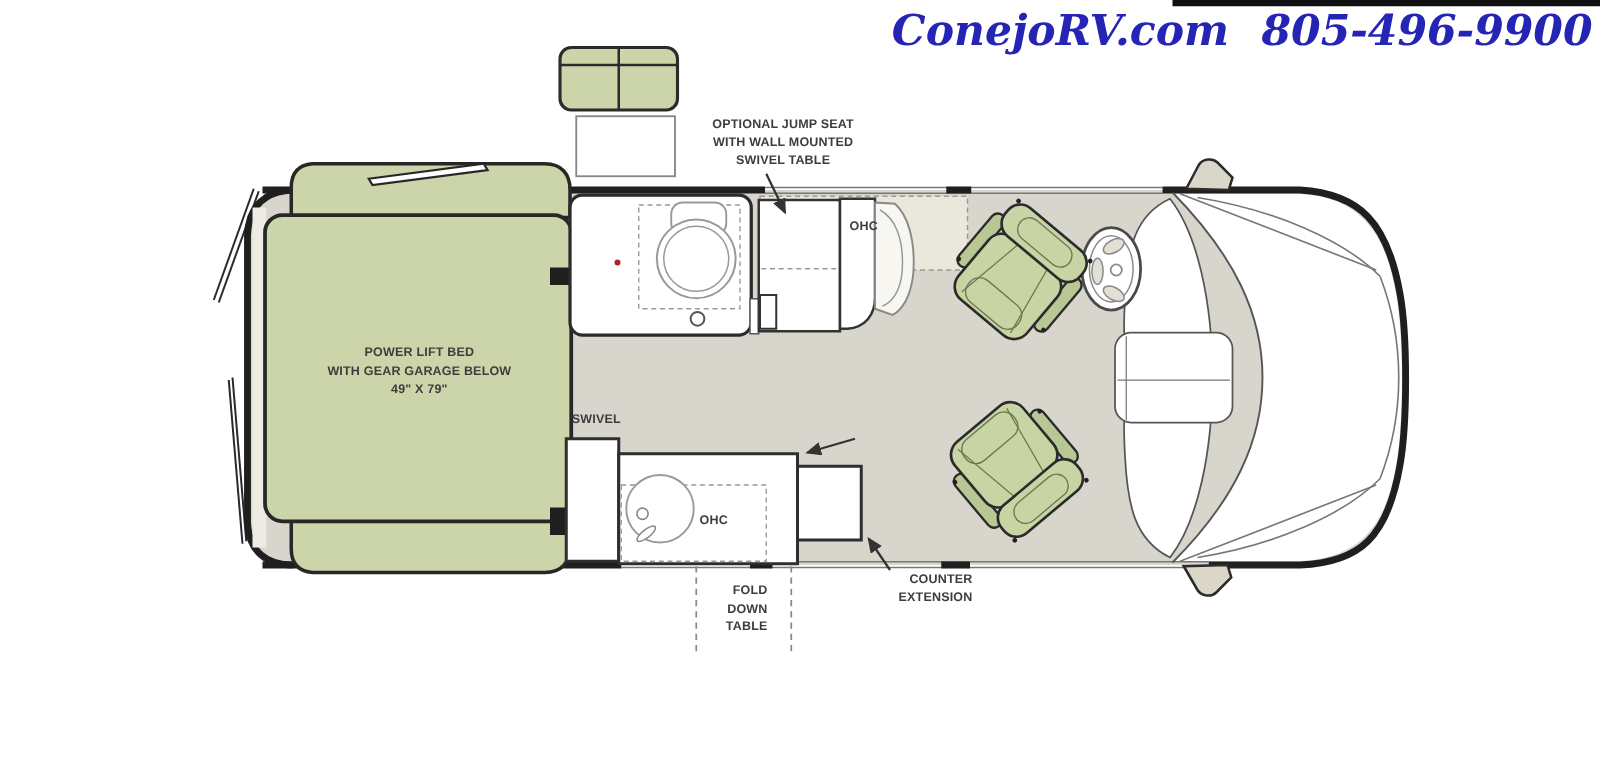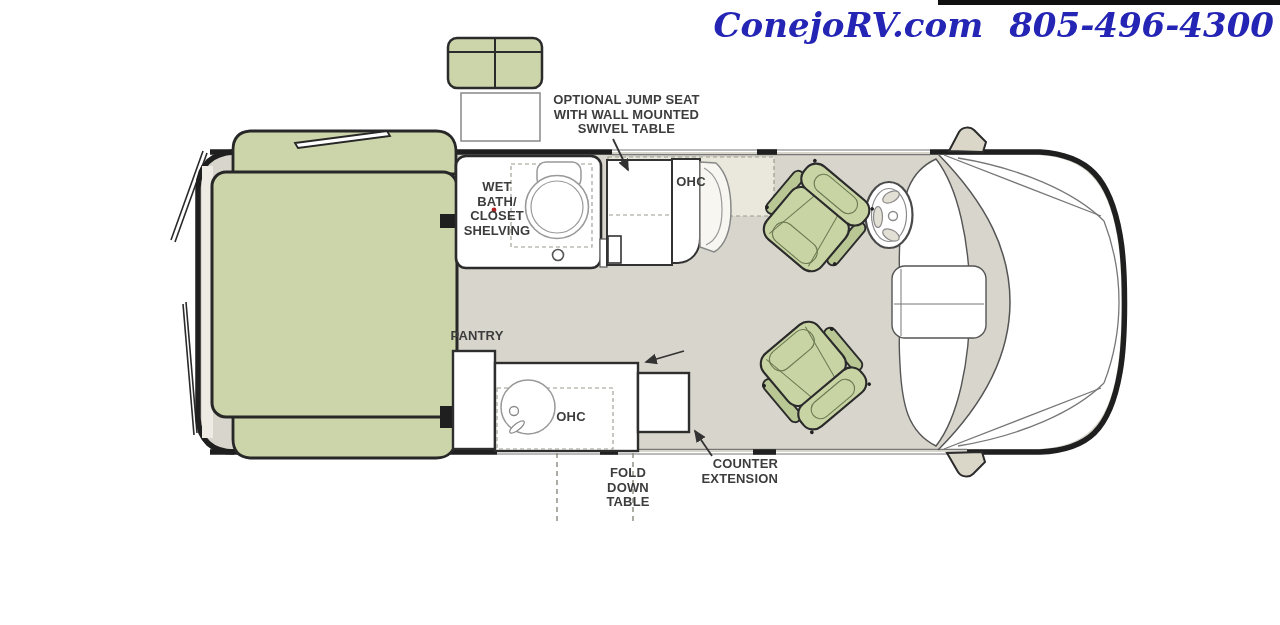--- a/index.html
+++ b/index.html
@@ -1,33 +1,33 @@
 <!DOCTYPE html>
 <html><head>
 <meta charset="utf-8">
 <style>
   html,body{margin:0;padding:0;background:#fff;}
   #canvas{position:relative;width:1280px;height:625px;background:#fff;overflow:hidden;
           font-family:"Liberation Sans", sans-serif;}
   #plan-svg{position:absolute;left:0;top:0;}
-  .lbl{position:absolute;font-size:13px;line-height:14.5px;font-weight:700;color:#3d3d3d;
+  .lbl{position:absolute;font-size:10px;line-height:14.5px;font-weight:700;color:#3d3d3d;
        letter-spacing:.15px;text-align:center;white-space:pre-line;}
   #topbar{position:absolute;left:938px;top:0;width:342px;height:5px;background:#101010;}
   #title{position:absolute;top:5px;right:6px;white-space:nowrap;
          font-family:"DejaVu Serif", serif;font-style:italic;font-weight:700;
          font-size:34px;color:#2525b5;}
   #title .gap{display:inline-block;width:26px;}
 </style>
 </head>
 <body>
 
 <div id="canvas">
 
   <div id="topbar"></div>
-  <div id="title"><span>ConejoRV.com</span><span class="gap"></span><span>805-496-4300</span></div>
+  <div id="title"><span>ConejoRV.com</span><span class="gap"></span><span>805-496-9900</span></div>
 
   <svg id="plan-svg" width="1280" height="625" viewBox="0 0 1280 625">
     <defs>
       <marker id="ah" markerWidth="8" markerHeight="8" refX="6" refY="3" orient="auto">
         <path d="M0,0 L7,3 L0,6 Z" fill="#333"></path>
       </marker>
     </defs>
 
     <g stroke="#2a2a2a" stroke-width="1.6">
       <path d="M 203,151 L 171,240" fill="none"></path>
@@ -179,25 +179,24 @@
     <g stroke="#333" stroke-width="1.8" fill="none">
       <path d="M 613,139 L 628,170" marker-end="url(#ah)"></path>
       <path d="M 684,351 L 646,362" marker-end="url(#ah)"></path>
       <path d="M 712,456 L 695,431" marker-end="url(#ah)"></path>
     </g>
   </svg>
 
   <div class="lbl" style="left:544px;top:93px;width:165px;">OPTIONAL JUMP SEAT
 WITH WALL MOUNTED
 SWIVEL TABLE</div>
-  <div class="lbl" style="left:447px;top:180px;width:100px;">WET
-BATH/
-CLOSET
-SHELVING</div>
   <div class="lbl" style="left:671px;top:175px;width:40px;">OHC</div>
-  <div class="lbl" style="left:447px;top:329px;width:60px;">PANTRY</div>
+  <div class="lbl" style="left:447px;top:329px;width:60px;">SWIVEL</div>
   <div class="lbl" style="left:551px;top:410px;width:40px;">OHC</div>
-  <div class="lbl" style="left:598px;top:466px;width:60px;">FOLD
+  <div class="lbl" style="left:554px;top:466px;width:60px;text-align:right;">FOLD
 DOWN
 TABLE</div>
   <div class="lbl" style="left:658px;top:457px;width:120px;text-align:right;">COUNTER
 EXTENSION</div>
+  <div class="lbl" style="left:238px;top:276px;width:195px;">POWER LIFT BED
+WITH GEAR GARAGE BELOW
+49" X 79"</div>
 </div>
 
 </body></html>

